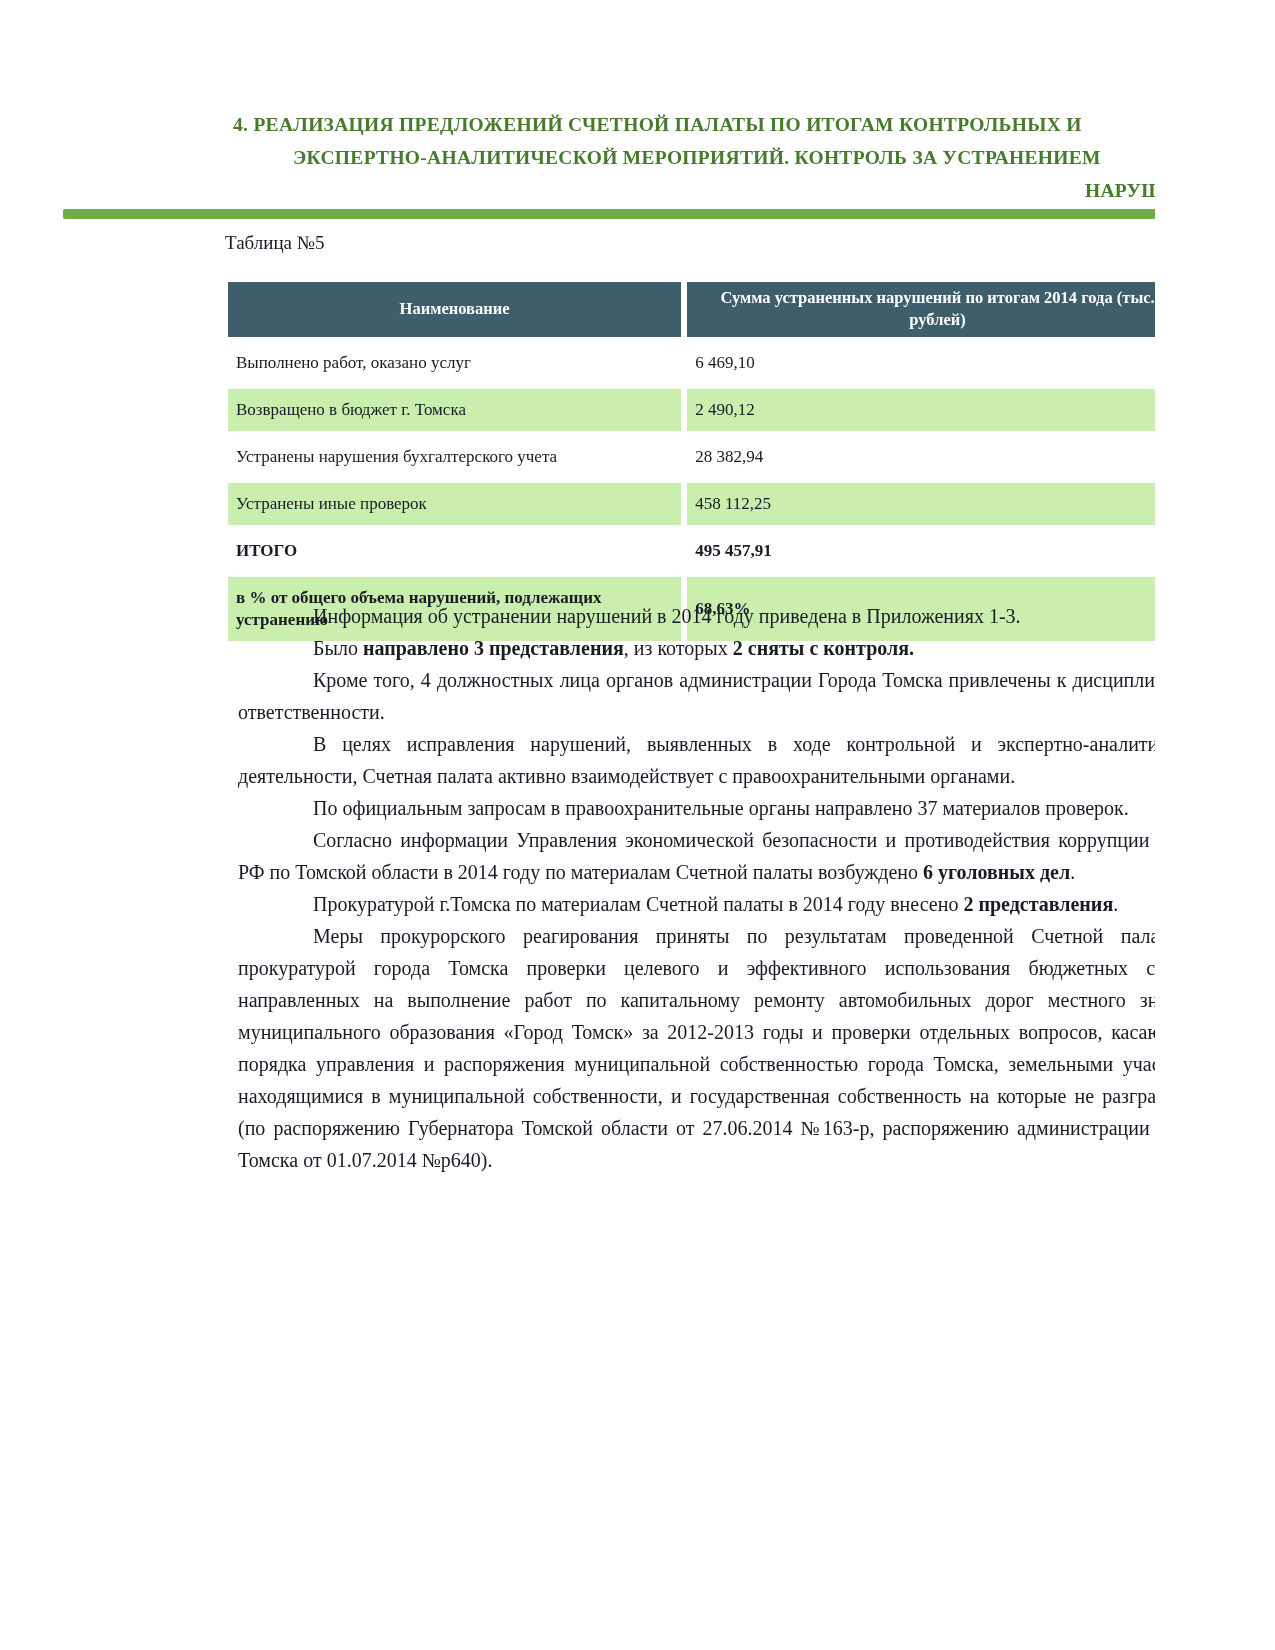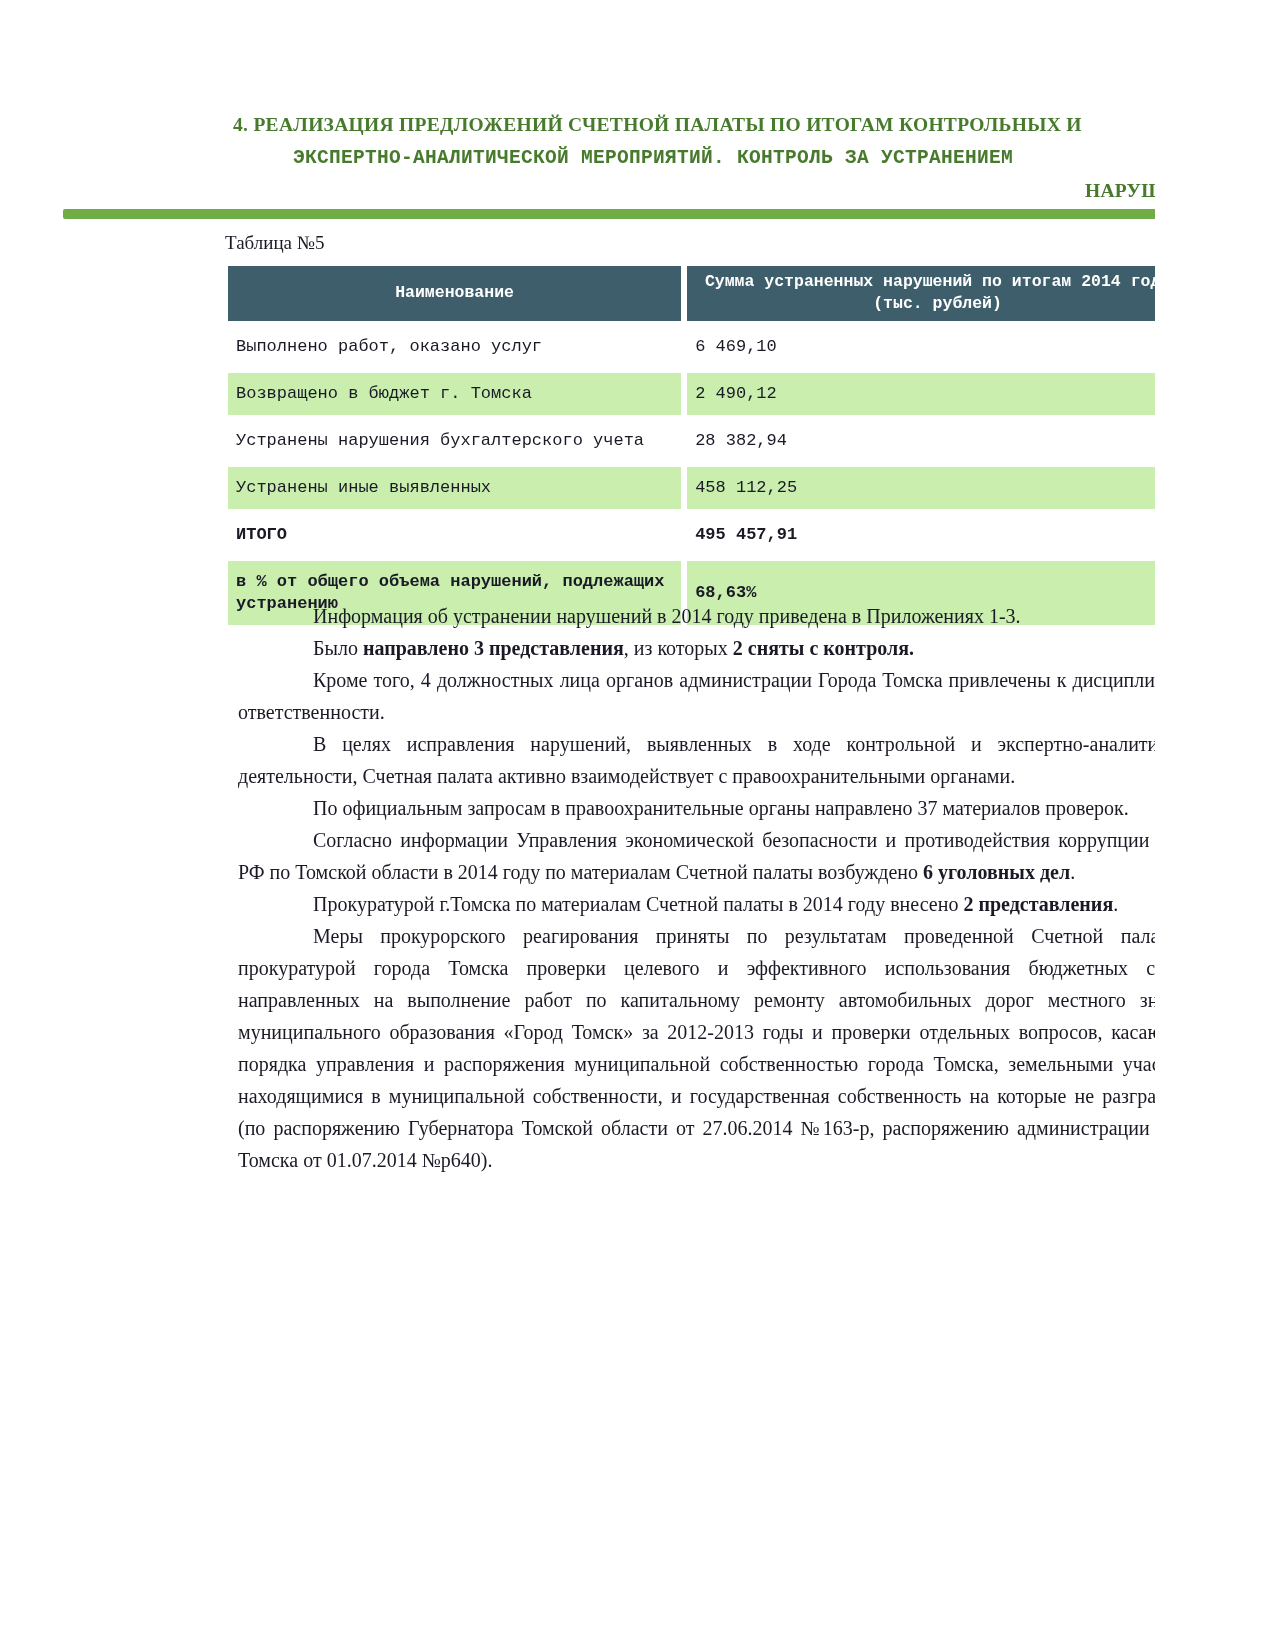--- a/index.html
+++ b/index.html
@@ -21,40 +21,39 @@
   }
   .heading-line{
     position:absolute;
     font-weight:bold;
     font-size:19.5px;
     letter-spacing:0.3px;
     color:var(--heading-color);
     white-space:nowrap;
   }
   .hl1{left:233px;top:114px;}
-  .hl2{left:293px;top:147px;font-family:Liberation Mono, monospace;}
+  .hl2{left:293px;top:147px;}
   .hl3{left:1085px;top:180px;}
   .divider{
     position:absolute;
     left:63px;top:209px;
     width:1149px;height:10px;
     background:var(--divider-color);
     border-radius:2px;
   }
   .caption{
     position:absolute;
     left:225px;top:232px;
     width:966px;
     font-size:19px;
   }
   .table-wrap{
     position:absolute;
-    left:222px;top:261px;
+    left:222px;top:277px;
     width:972px;
-    font-family:Liberation Mono, monospace;
   }
   table{
     width:100%;
     border-collapse:separate;
     border-spacing:6px 5px;
     table-layout:fixed;
   }
   col.c1{width:47.5%;}
   col.c2{width:52.5%;}
   th{
@@ -120,21 +119,21 @@
           </tr>
           <tr class="stripe">
             <td>Возвращено в бюджет г. Томска</td>
             <td>2 490,12</td>
           </tr>
           <tr>
             <td>Устранены нарушения бухгалтерского учета</td>
             <td>28 382,94</td>
           </tr>
           <tr class="stripe">
-            <td>Устранены иные выявленных</td>
+            <td>Устранены иные проверок</td>
             <td>458 112,25</td>
           </tr>
           <tr class="bold">
             <td>ИТОГО</td>
             <td>495 457,91</td>
           </tr>
           <tr class="stripe bold">
             <td>в % от общего объема нарушений, подлежащих устранению</td>
             <td>68,63%</td>
           </tr>

